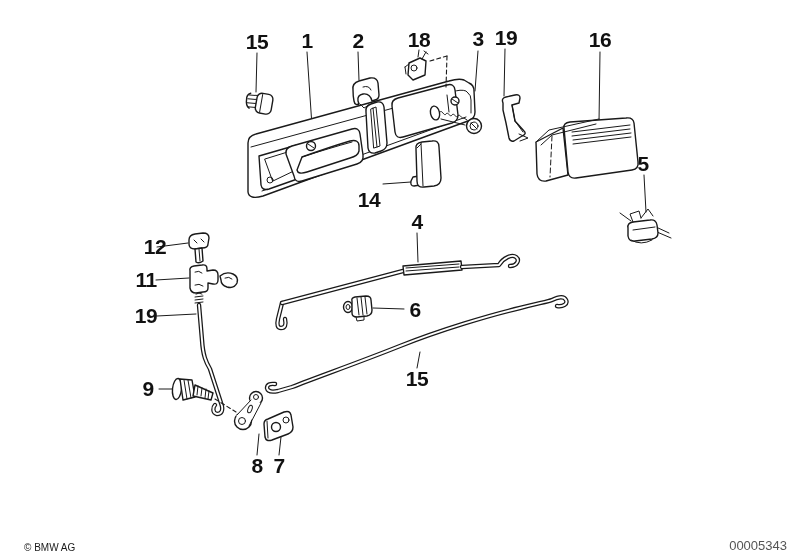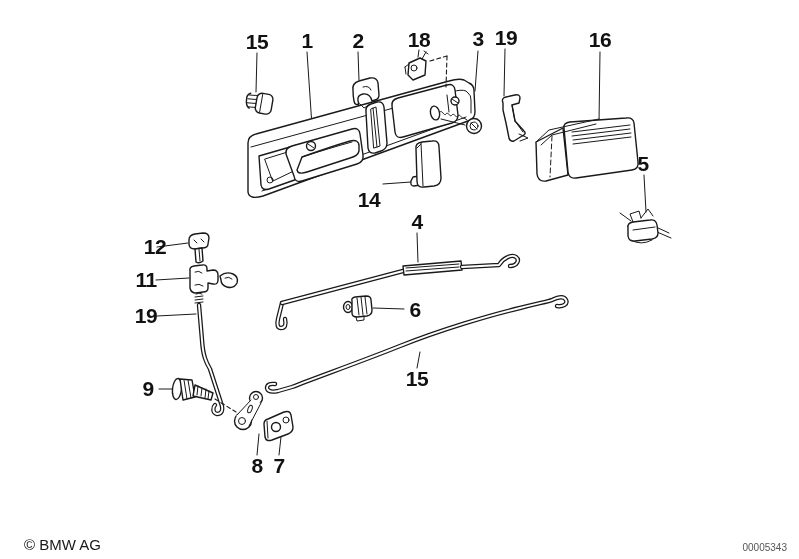--- a/index.html
+++ b/index.html
@@ -16,25 +16,25 @@
     transform:translate(-50%,-50%);
     font-size:21px;
     font-weight:700;
     color:#111;
     letter-spacing:-0.5px;
     white-space:nowrap;
     user-select:none;
   }
   .footer-left {
     position:absolute; left:24px; bottom:6px;
-    font-size:15px; color:#1a1a1a;
+    font-size:10px; color:#1a1a1a;
   }
   .footer-right {
     position:absolute; right:12px; bottom:6px;
-    font-size:10px; color:#555;
+    font-size:13px; color:#555;
   }
   
   .ln  { fill:none; stroke:#1a1a1a; stroke-width:1.4; stroke-linecap:round; stroke-linejoin:round; }
   .fw  { fill:#ffffff; stroke:#1a1a1a; stroke-width:1.4; stroke-linejoin:round; }
   .thin{ stroke-width:1; }
   .dash{ stroke-dasharray:4 3; stroke-width:1.1; }
   .dd  { stroke-dasharray:5 3; stroke-width:1; }
   .tO  { fill:none; stroke:#1a1a1a; stroke-width:4.4; stroke-linecap:round; stroke-linejoin:round; }
   .tI  { fill:none; stroke:#ffffff; stroke-width:1.9; stroke-linecap:round; stroke-linejoin:round; }
   .wfill { fill:#ffffff; stroke:none; }

